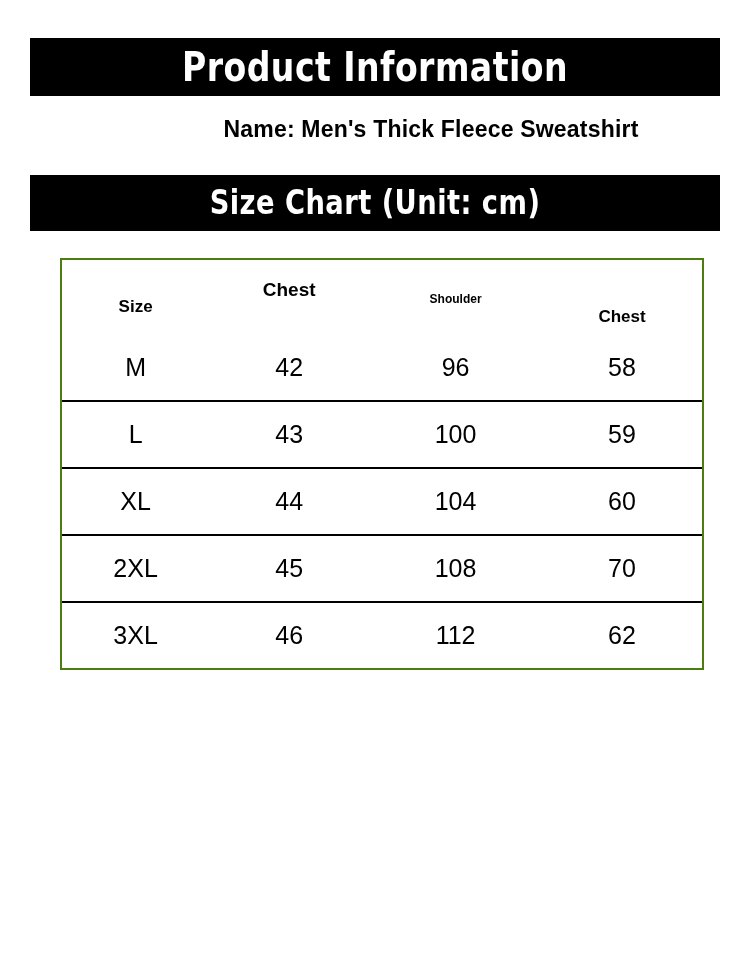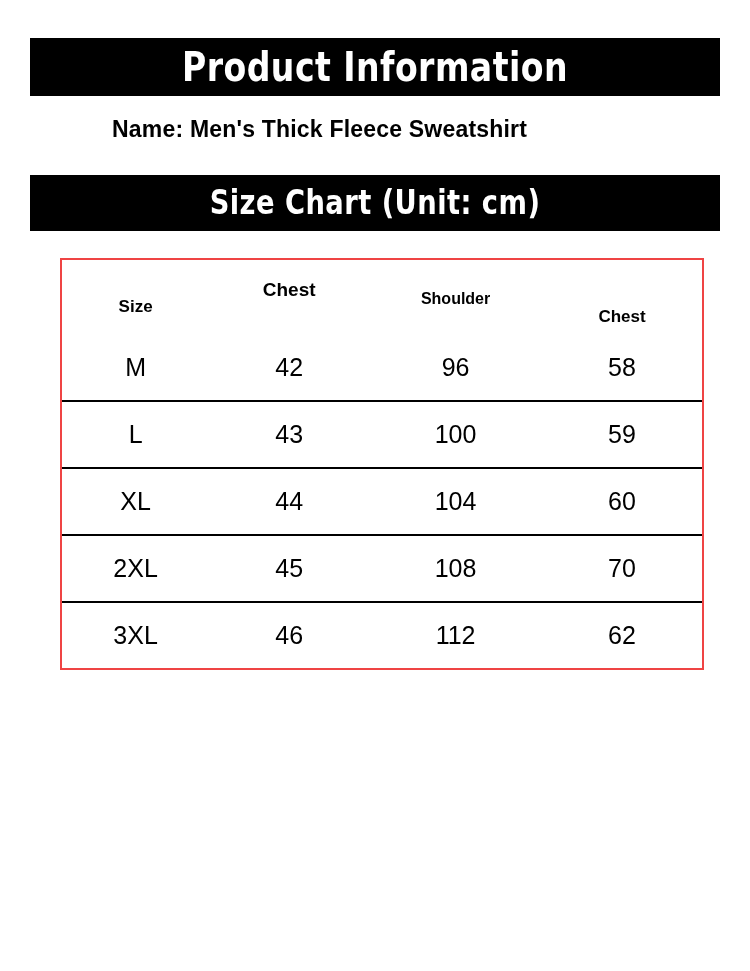--- a/index.html
+++ b/index.html
@@ -48,26 +48,27 @@
   
   .info-block {
     padding: 22px 0 0 112px;
   }
   .info-line {
     font-size: 23px;
     font-weight: bold;
     line-height: 1.0;
     margin-bottom: 34px;
     letter-spacing: 0.2px;
+    text-align: center;
   }
 
   
   .table-wrap {
     margin: 27px 46px 0 60px;
-    border: 2px solid #ef4444;
+    border: 2px solid #4d7c0f;
   }
   table.size-chart {
     width: 100%;
     border-collapse: collapse;
     table-layout: fixed;
   }
   table.size-chart td {
     border-bottom: 2px solid #000000;
     text-align: center;
     height: 63px;
@@ -78,21 +79,21 @@
     border-bottom: none;
   }
   table.size-chart thead td {
     font-size: 17px;
     font-weight: bold;
     height: 73px;
   }
   
   .hd-size   { position: relative; top: 9px; }
   .hd-length { position: relative; top: -8px; font-size: 19px; }
-  .hd-shoulder { position: relative; top: 1px; font-size: 16px; }
+  .hd-shoulder { position: relative; top: 1px; font-size: 12px; }
   .hd-chest  { position: relative; top: 19px; font-size: 17px; }
 
   col.c1 { width: 23%; }
   col.c2 { width: 25%; }
   col.c3 { width: 27%; }
   col.c4 { width: 25%; }
 </style>
 </head>
 <body>
 

